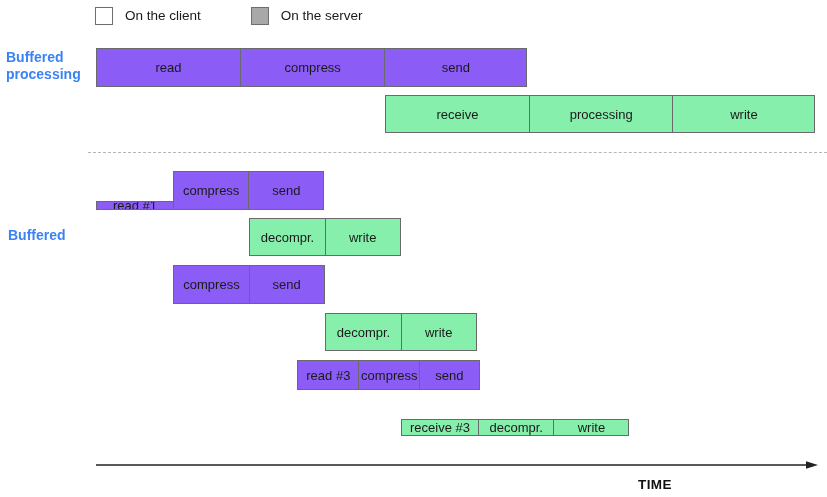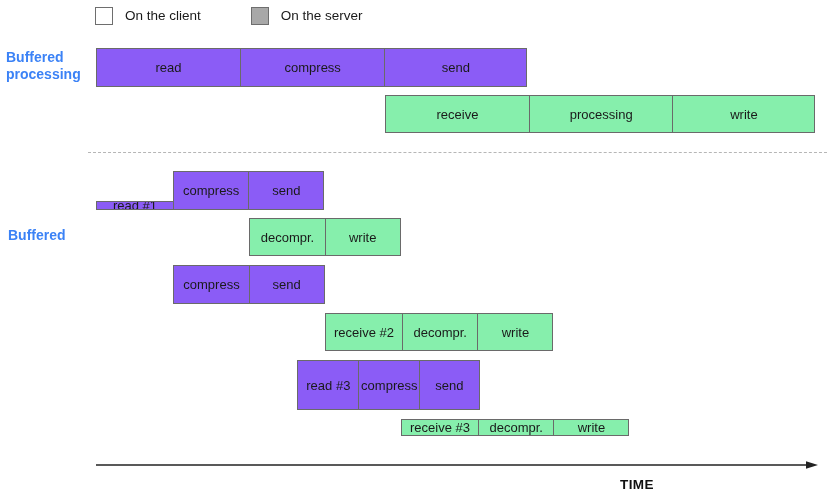--- a/index.html
+++ b/index.html
@@ -106,20 +106,21 @@
     top: 458px;
     width: 722px;
     height: 14px;
   }
   #time-axis svg { display: block; }
   #time-label {
     position: absolute;
     left: 620px;
     top: 477px;
     width: 70px;
+    text-align: center;
     font-size: 13.5px;
     font-weight: bold;
     letter-spacing: 0.4px;
     color: #111111;
   }
 </style>
 </head>
 <body>
 
 <div id="stage">
@@ -163,25 +164,24 @@
       </div>
       <div class="bar server" style="left: 249px; top: 218px; width: 231px; height: 38px;">
         <div class="seg" style="width: 77px;">decompr.</div>
         <div class="seg" style="width: 76px;">write</div>
       </div>
       <div class="bar client" style="left: 173px; top: 265px; width: 231px; height: 39px;">
         <div class="seg" style="width: 77px;">compress</div>
         <div class="seg" style="width: 76px;">send</div>
       </div>
       <div class="bar server" style="left: 325px; top: 313px; width: 231px; height: 38px;">
-        <div class="seg" style="width: 78px;">receive #2</div>
         <div class="seg" style="width: 77px;">decompr.</div>
         <div class="seg" style="width: 76px;">write</div>
       </div>
-      <div class="bar client" style="left: 249px; top: 360px; width: 231px; height: 50px; padding-left: 48px;">
+      <div class="bar client" style="left: 249px; top: 360px; width: 231px; height: 30px; padding-left: 48px;">
         <div class="seg" style="width: 78px;">read #3</div>
         <div class="seg" style="width: 77px;">compress</div>
         <div class="seg" style="width: 76px;">send</div>
       </div>
       <div class="bar server" style="left: 401px; top: 408px; width: 231px; height: 38px; align-items: center;">
         <div class="seg" style="width: 78px;">receive #3</div>
         <div class="seg" style="width: 77px;">decompr.</div>
         <div class="seg" style="width: 76px;">write</div>
       </div>
     </div>

